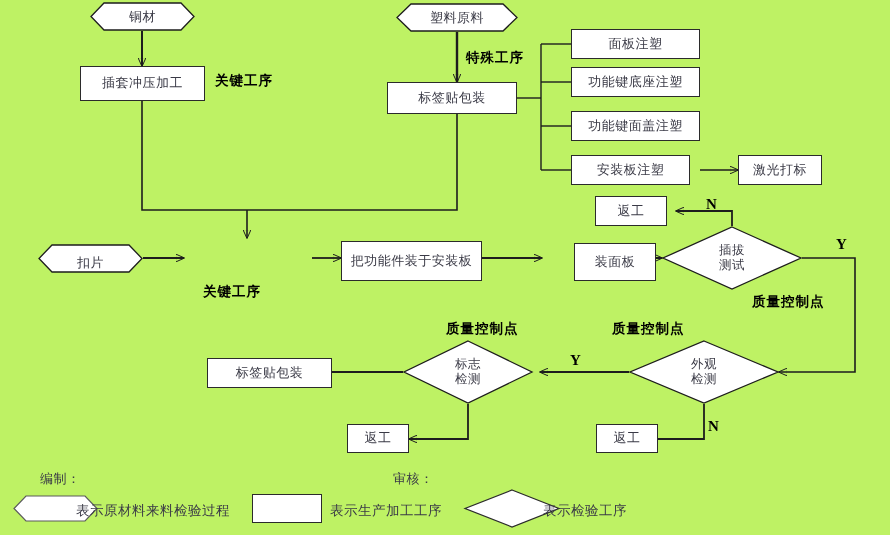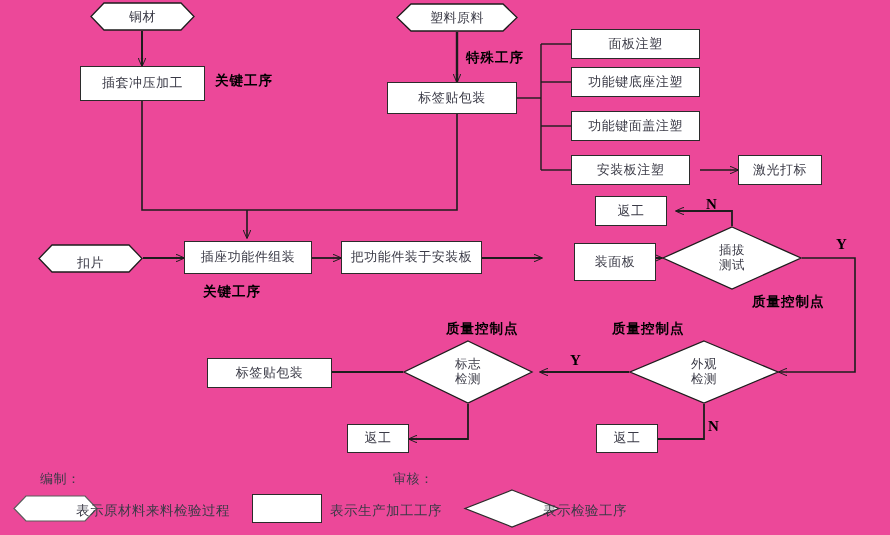--- a/index.html
+++ b/index.html
@@ -4,21 +4,21 @@
 <style>
   html, body {
     margin: 0;
     padding: 0;
     background: #ffffff;
   }
   #canvas {
     position: relative;
     width: 890px;
     height: 535px;
-    background: #ec4899;
+    background: #bef264;
     font-family: "Liberation Sans", "DejaVu Sans", sans-serif;
     overflow: hidden;
   }
   .node {
     position: absolute;
     box-sizing: border-box;
     display: flex;
     align-items: center;
     justify-content: center;
     text-align: center;
@@ -204,27 +204,24 @@
 
   <div class="branch-label" style="left:836px; top:236px;">Y</div>
 
   <div class="hex-wrap" style="left:38px; top:244px; width:105px; height:37px;">
     <svg width="105" height="29" viewBox="0 0 105 29">
       <polygon points="14,1 91,1 104,14.5 91,28 14,28 1,14.5" fill="#ffffff" stroke="#1d1d1d" stroke-width="1.3"></polygon>
     </svg>
     <span class="shape-label">扣片</span>
   </div>
 
-  <div class="node box" style="left:184px; top:241px; width:128px; height:33px;">
-    <span>插座功能件组装</span>
-  </div>
 
   <div class="note" style="left:203px; top:283px;">关键工序</div>
 
-  <div class="node box" style="left:341px; top:241px; width:141px; height:33px;">
+  <div class="node box" style="left:341px; top:241px; width:141px; height:40px;">
     <span>把功能件装于安装板</span>
   </div>
 
   <div class="node box" style="left:574px; top:243px; width:82px; height:38px;">
     <span>装面板</span>
   </div>
 
   <div class="dia-wrap" style="left:662px; top:226px; width:140px; height:64px;">
     <svg width="140" height="64" viewBox="0 0 140 64">
       <polygon points="70,1 139,32 70,63 1,32" fill="#ffffff" stroke="#1d1d1d" stroke-width="1.3"></polygon>

